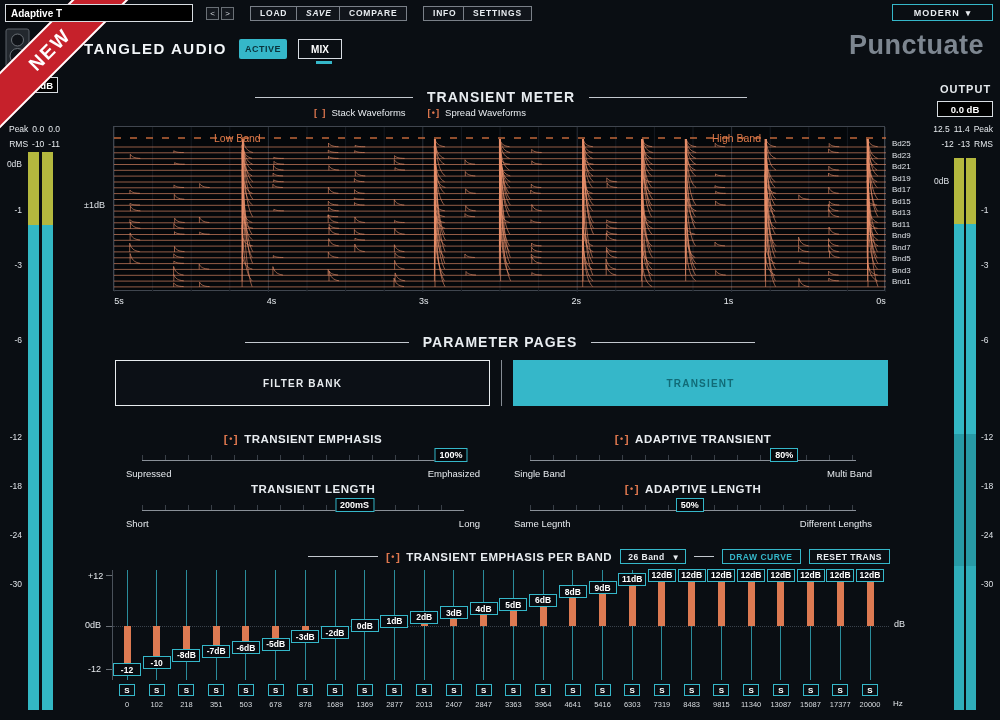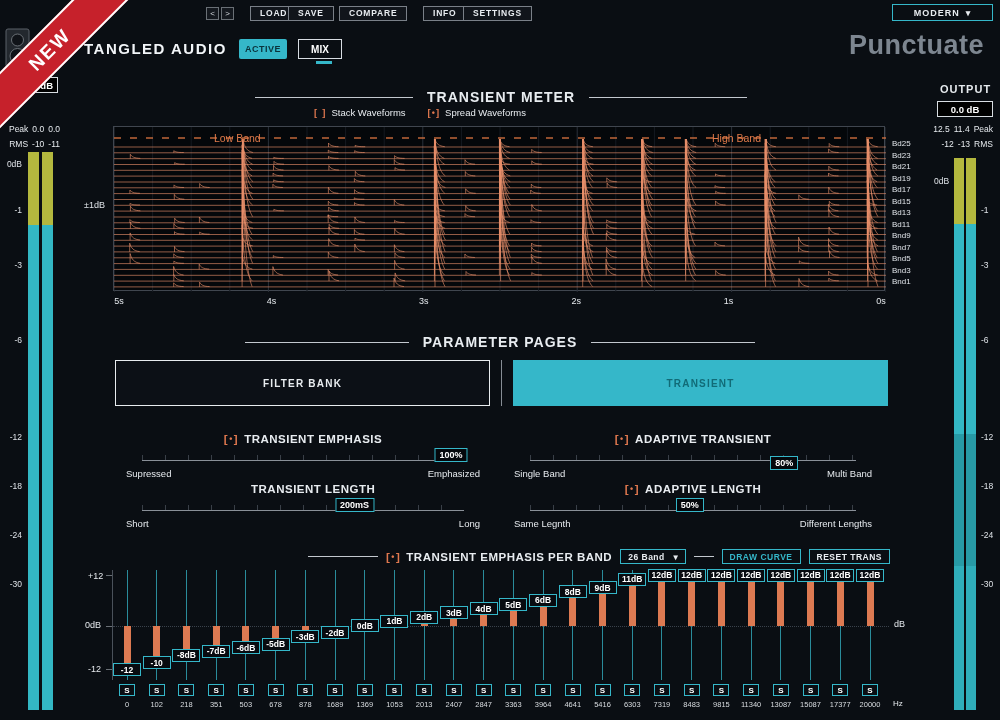--- a/index.html
+++ b/index.html
@@ -61,24 +61,25 @@
 .axis-label{position:absolute;font-size:9px;color:#e6eaee;}
 .axis-tick{position:absolute;width:6px;height:1px;background:#6a7076;}
 .axis-line{position:absolute;left:112px;top:570px;width:1px;height:110px;background:#4a515a;}
 .zero-line{position:absolute;left:113px;top:626px;width:776px;height:0;border-top:1px dotted #3a424c;}
 </style>
 </head>
 <body>
 
 <div id="app">
 
+  <input class="preset-input" value="Adaptive T" style="">
   <div class="nav-btn" style="left:206px;top:7px;">&lt;</div>
   <div class="nav-btn" style="left:221px;top:7px;">&gt;</div>
   <div class="tb-btn" style="left:250px;top:6px;">LOAD</div>
-  <div class="tb-btn" style="left:288px;top:6px;">SAVE</div>
+  <div class="tb-btn" style="left:296px;top:6px;font-style:italic;">SAVE</div>
   <div class="tb-btn" style="left:339px;top:6px;">COMPARE</div>
   <div class="tb-btn" style="left:423px;top:6px;">INFO</div>
   <div class="tb-btn" style="left:463px;top:6px;">SETTINGS</div>
   <div class="skin-select">
     <span>MODERN</span>
     <span>▾</span>
   </div>
 
   <svg class="abs" style="left:4px;top:28px;z-index:10;" width="28" height="40">
     <rect x="2" y="1" width="23" height="38" rx="2" fill="#23282e" stroke="#5a6068"></rect>
@@ -230,21 +231,21 @@
   <div class="slider-group" style="left:514px;top:431px;width:358px;">
     <div class="sl-title">
       <span class="btog">
           <span>[</span>
           <span class="dot">•</span>
           <span>]</span>
         </span>
       <span>ADAPTIVE TRANSIENT</span>
     </div>
     <div class="sl-track">
-      <div class="sl-value" style="left: 78%; margin-top: 8px;">80%</div>
+      <div class="sl-value" style="left: 78%;">80%</div>
     </div>
     <div class="sl-labels">
       <span>Single Band</span>
       <span>Multi Band</span>
     </div>
   </div>
 
   <div class="slider-group" style="left:126px;top:481px;width:354px;">
     <div class="sl-title">
       <span class="btog" style="visibility: hidden;">
@@ -387,21 +388,21 @@
     <div class="freq-label" style="left: 320.04px; top: 700px;">1689</div>
     <div class="band-track" style="left: 364.26px; top: 570px; height: 110px;"></div>
     <div class="band-bar" style="left: 361.26px; top: 624px; height: 2px;"></div>
     <div class="band-value" style="left: 350.76px; top: 619px;">0dB</div>
     <div class="solo-btn" style="left: 356.76px; top: 684px;">S</div>
     <div class="freq-label" style="left: 349.76px; top: 700px;">1369</div>
     <div class="band-track" style="left: 393.98px; top: 570px; height: 110px;"></div>
     <div class="band-bar" style="left: 390.98px; top: 621.8px; height: 4.2px;"></div>
     <div class="band-value" style="left: 380.48px; top: 614.8px;">1dB</div>
     <div class="solo-btn" style="left: 386.48px; top: 684px;">S</div>
-    <div class="freq-label" style="left: 379.48px; top: 700px;">1053</div>
+    <div class="freq-label" style="left: 379.48px; top: 700px;">2877</div>
     <div class="band-track" style="left: 423.7px; top: 570px; height: 110px;"></div>
     <div class="band-bar" style="left: 420.7px; top: 617.6px; height: 8.4px;"></div>
     <div class="band-value" style="left: 410.2px; top: 610.6px;">2dB</div>
     <div class="solo-btn" style="left: 416.2px; top: 684px;">S</div>
     <div class="freq-label" style="left: 409.2px; top: 700px;">2013</div>
     <div class="band-track" style="left: 453.42px; top: 570px; height: 110px;"></div>
     <div class="band-bar" style="left: 450.42px; top: 613.4px; height: 12.6px;"></div>
     <div class="band-value" style="left: 439.92px; top: 606.4px;">3dB</div>
     <div class="solo-btn" style="left: 445.92px; top: 684px;">S</div>
     <div class="freq-label" style="left: 438.92px; top: 700px;">2407</div>

